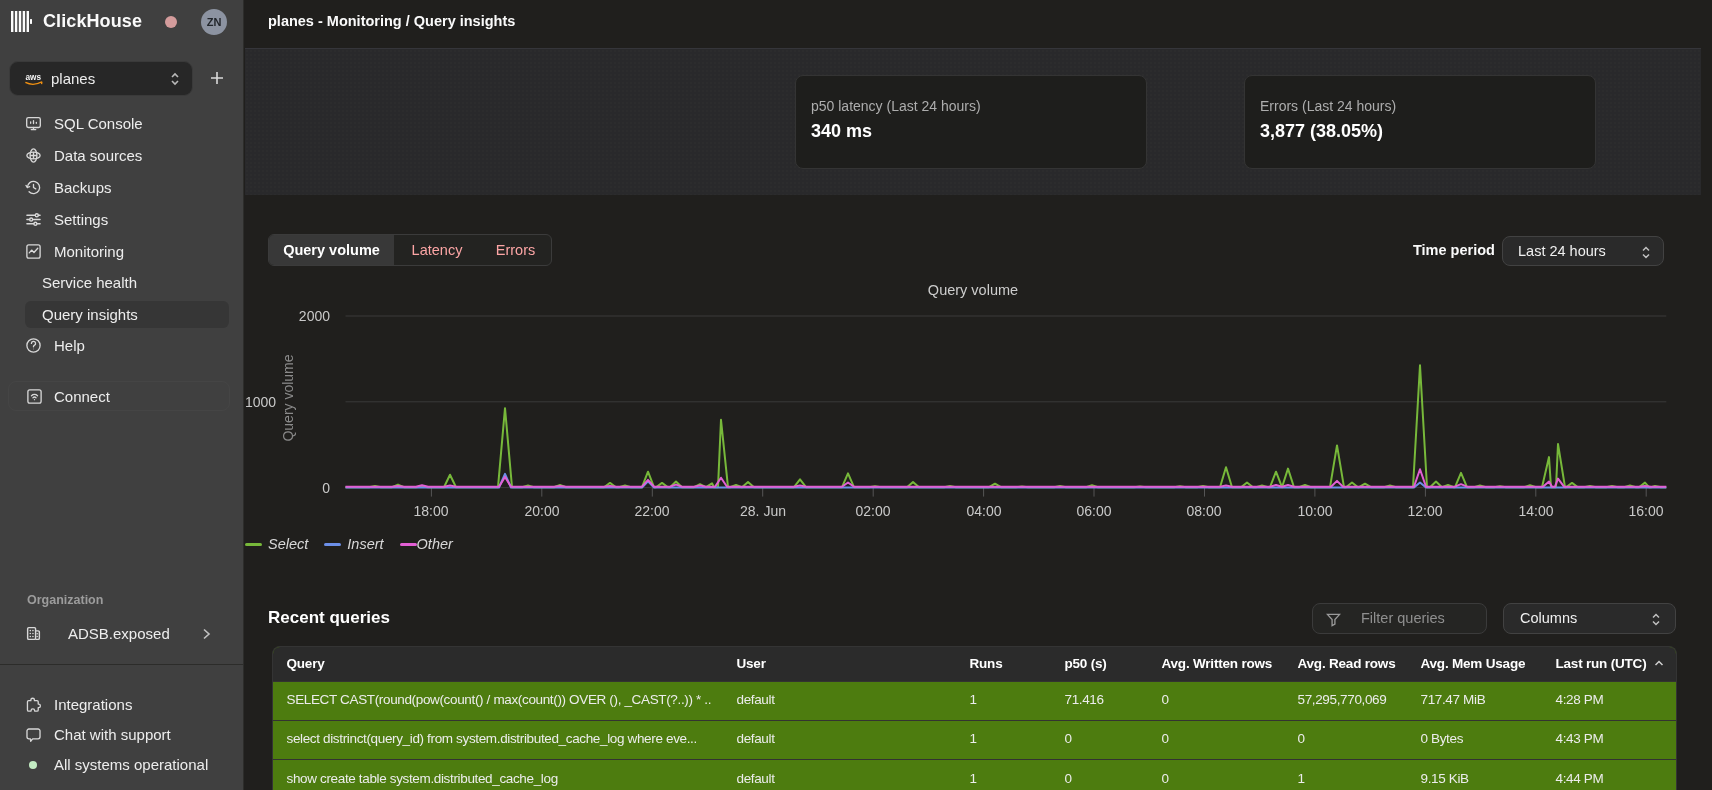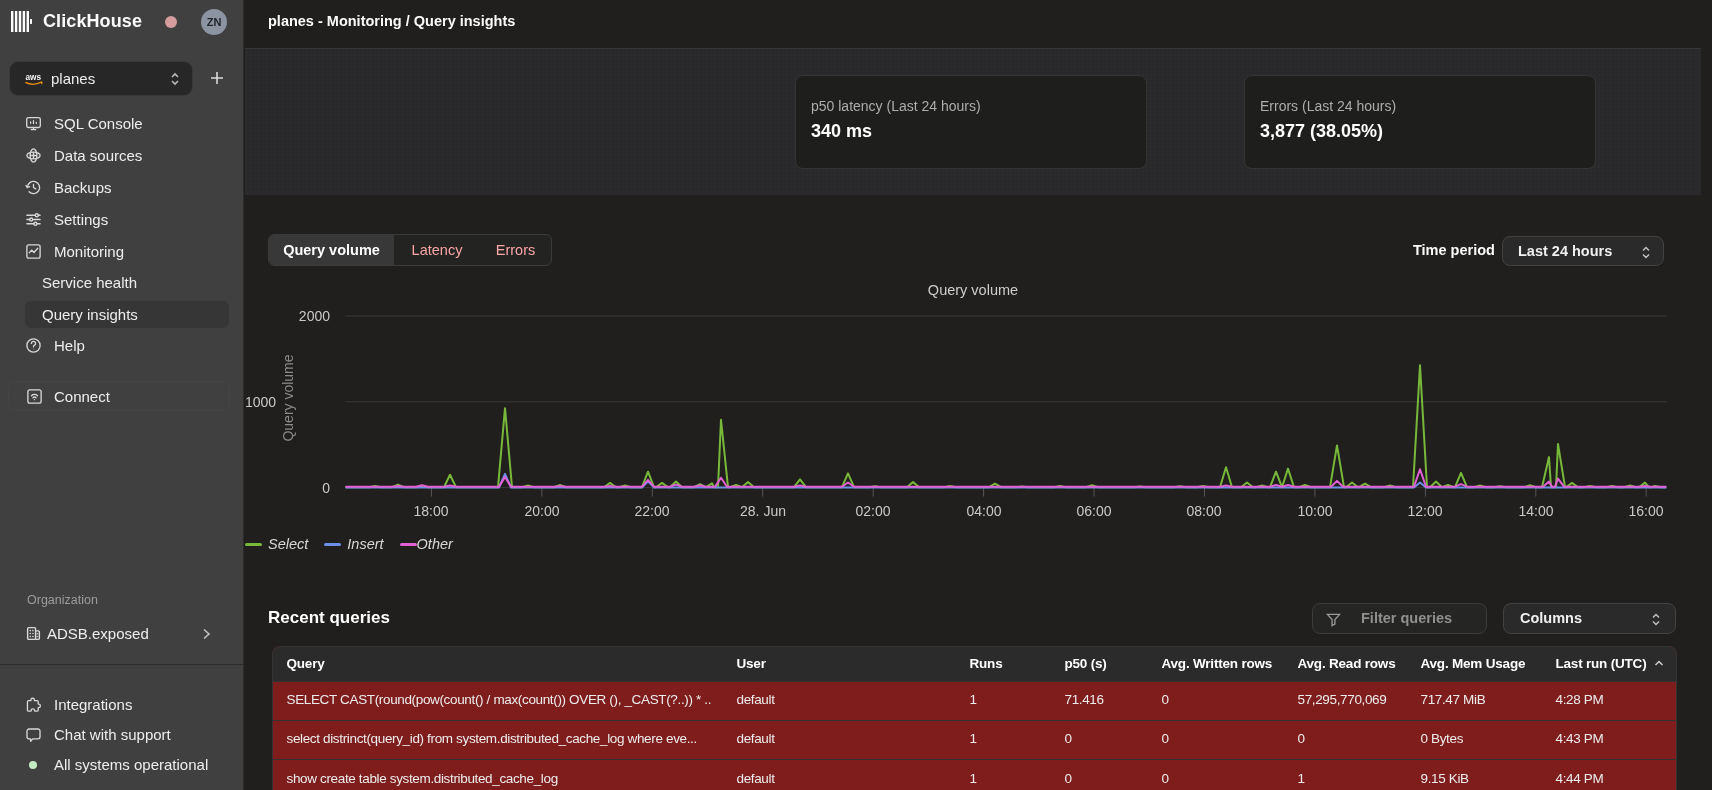--- a/index.html
+++ b/index.html
@@ -21,28 +21,28 @@
           background-image:radial-gradient(rgba(255,255,255,0.013) 1px, transparent 1.1px); background-size:4px 4px; }
   .mcard { position:absolute; top:26px; width:352px; height:94px; background:#1e1e1c; border:1px solid #343434; border-radius:8px; }
   .mcard .lab { position:absolute; left:15px; top:22px; color:#adadad; font-size:14px; }
   .mcard .val { position:absolute; left:15px; top:45px; color:#ffffff; font-size:18px; font-weight:bold; }
 
   
   #tabs { position:absolute; left:23px; top:234px; height:32px; border:1px solid #3b3b3b; border-radius:6px; background:#232321; display:flex; overflow:hidden; }
   #tabs .tab { height:100%; display:flex; align-items:center; justify-content:center; font-size:14.5px; color:#fca5a5; }
   #tabs .tab.active { background:#383838; color:#ffffff; font-weight:bold; }
   #tp-label { position:absolute; top:242px; color:#fafafa; font-size:14.5px; font-weight:bold; }
-  .seldd { position:absolute; background:#2a2a2a; border:1px solid #424242; border-radius:8px; color:#f0f0f0; font-size:14.5px;font-weight:bold; }
+  .seldd { position:absolute; background:#2a2a2a; border:1px solid #424242; border-radius:8px; color:#f0f0f0; font-size:14.5px; }
 
   
   .ctext { position:absolute; color:#c9c9c9; font-size:14px; }
 
   
   #rq-head { position:absolute; color:#ffffff; font-weight:bold; font-size:17px; }
-  #tablewrap { position:absolute; border:1px solid #343434; border-bottom:none; border-radius:8px 8px 0 0; background:#7f1d1d;text-decoration:underline; }
+  #tablewrap { position:absolute; border:1px solid #343434; border-bottom:none; border-radius:8px 8px 0 0; background:#4d7c0f;text-decoration:underline; }
   .th { color:#fff; font-weight:bold; font-size:13.5px; letter-spacing:-0.2px; position:absolute; }
   .td { color:#ececec; font-size:13.5px; letter-spacing:-0.35px; position:absolute; white-space:nowrap; }
 </style>
 </head>
 <body>
 <div id="root">
 
   <div id="sidebar">
 
     <svg class="abs" style="left:11px; top:11px;" width="21" height="21" viewBox="0 0 21 21">
@@ -136,29 +136,29 @@
     <div class="abs" style="left:8px; top:381px; width:222px; height:30px; border:1px solid #454545; border-radius:8px;"></div>
     <div class="icn" style="top:388px; left:26px;">
         <svg viewBox="0 0 18 18" fill="none" stroke="currentColor" stroke-width="1.4" stroke-linecap="round" stroke-linejoin="round">
           <rect x="2" y="2" width="14" height="14" rx="2"></rect>
           <path d="M5.8 8.2a4.6 4.6 0 0 1 6.4 0M7.4 10.3a2.4 2.4 0 0 1 3.2 0"></path>
           <circle cx="9" cy="12.4" r="0.7" fill="currentColor" stroke="none"></circle>
         </svg>
       </div>
     <div class="abs sbtext" style="left:54px; top:388px;">Connect</div>
 
-    <div class="abs" style="left:27px; top:593px; color:#9c9c9c; font-size:12.5px; font-weight:normal;">Organization</div>
+    <div class="abs" style="left:27px; top:593px; color:#9c9c9c; font-size:12.5px; font-weight:bold;">Organization</div>
     <div class="icn" style="top:625px; left:25px;">
         <svg viewBox="0 0 18 18" fill="none" stroke="currentColor" stroke-width="1.5" stroke-linejoin="round">
           <rect x="2.8" y="2.8" width="8.4" height="12.4" rx="1.2"></rect>
           <path d="M11.2 6.2h2.8a1.2 1.2 0 0 1 1.2 1.2v6.6a1.2 1.2 0 0 1-1.2 1.2h-2.8"></path>
           <path d="M5.6 5.9h.01M8.4 5.9h.01M5.6 9h.01M8.4 9h.01M5.6 12.1h.01M8.4 12.1h.01M12.9 9.2h.01M12.9 12.1h.01" stroke-width="1.7" stroke-linecap="round"></path>
         </svg>
       </div>
-    <div class="abs sbtext" style="left:47px; top:625px;">ADSB.exposed</div>
+    <div class="abs sbtext" style="left:68px; top:625px;">ADSB.exposed</div>
     <svg class="abs" style="left:200px; top:627px;" width="12" height="14" viewBox="0 0 12 14" fill="none" stroke="#c2c2c2" stroke-width="1.6">
         <path d="M4 2.5 9 7l-5 4.5"></path>
       </svg>
 
     <div class="abs" style="left:0; top:664px; width:244px; height:1px; background:#2c2c2a;"></div>
 
     <div class="icn" style="top:696px;">
         <svg viewBox="0 0 18 18" fill="none" stroke="currentColor" stroke-width="1.4" stroke-linejoin="round">
           <path d="M6.2 4.9v-.6a1.9 1.9 0 0 1 3.8 0v.6h2.7a1.3 1.3 0 0 1 1.3 1.3v2.4h.4a1.9 1.9 0 0 1 0 3.8h-.4v2.3a1.3 1.3 0 0 1-1.3 1.3h-2.5v-.4a1.9 1.9 0 0 0-3.8 0v.4H3.9a1.3 1.3 0 0 1-1.3-1.3V6.2a1.3 1.3 0 0 1 1.3-1.3z"></path>
         </svg>

